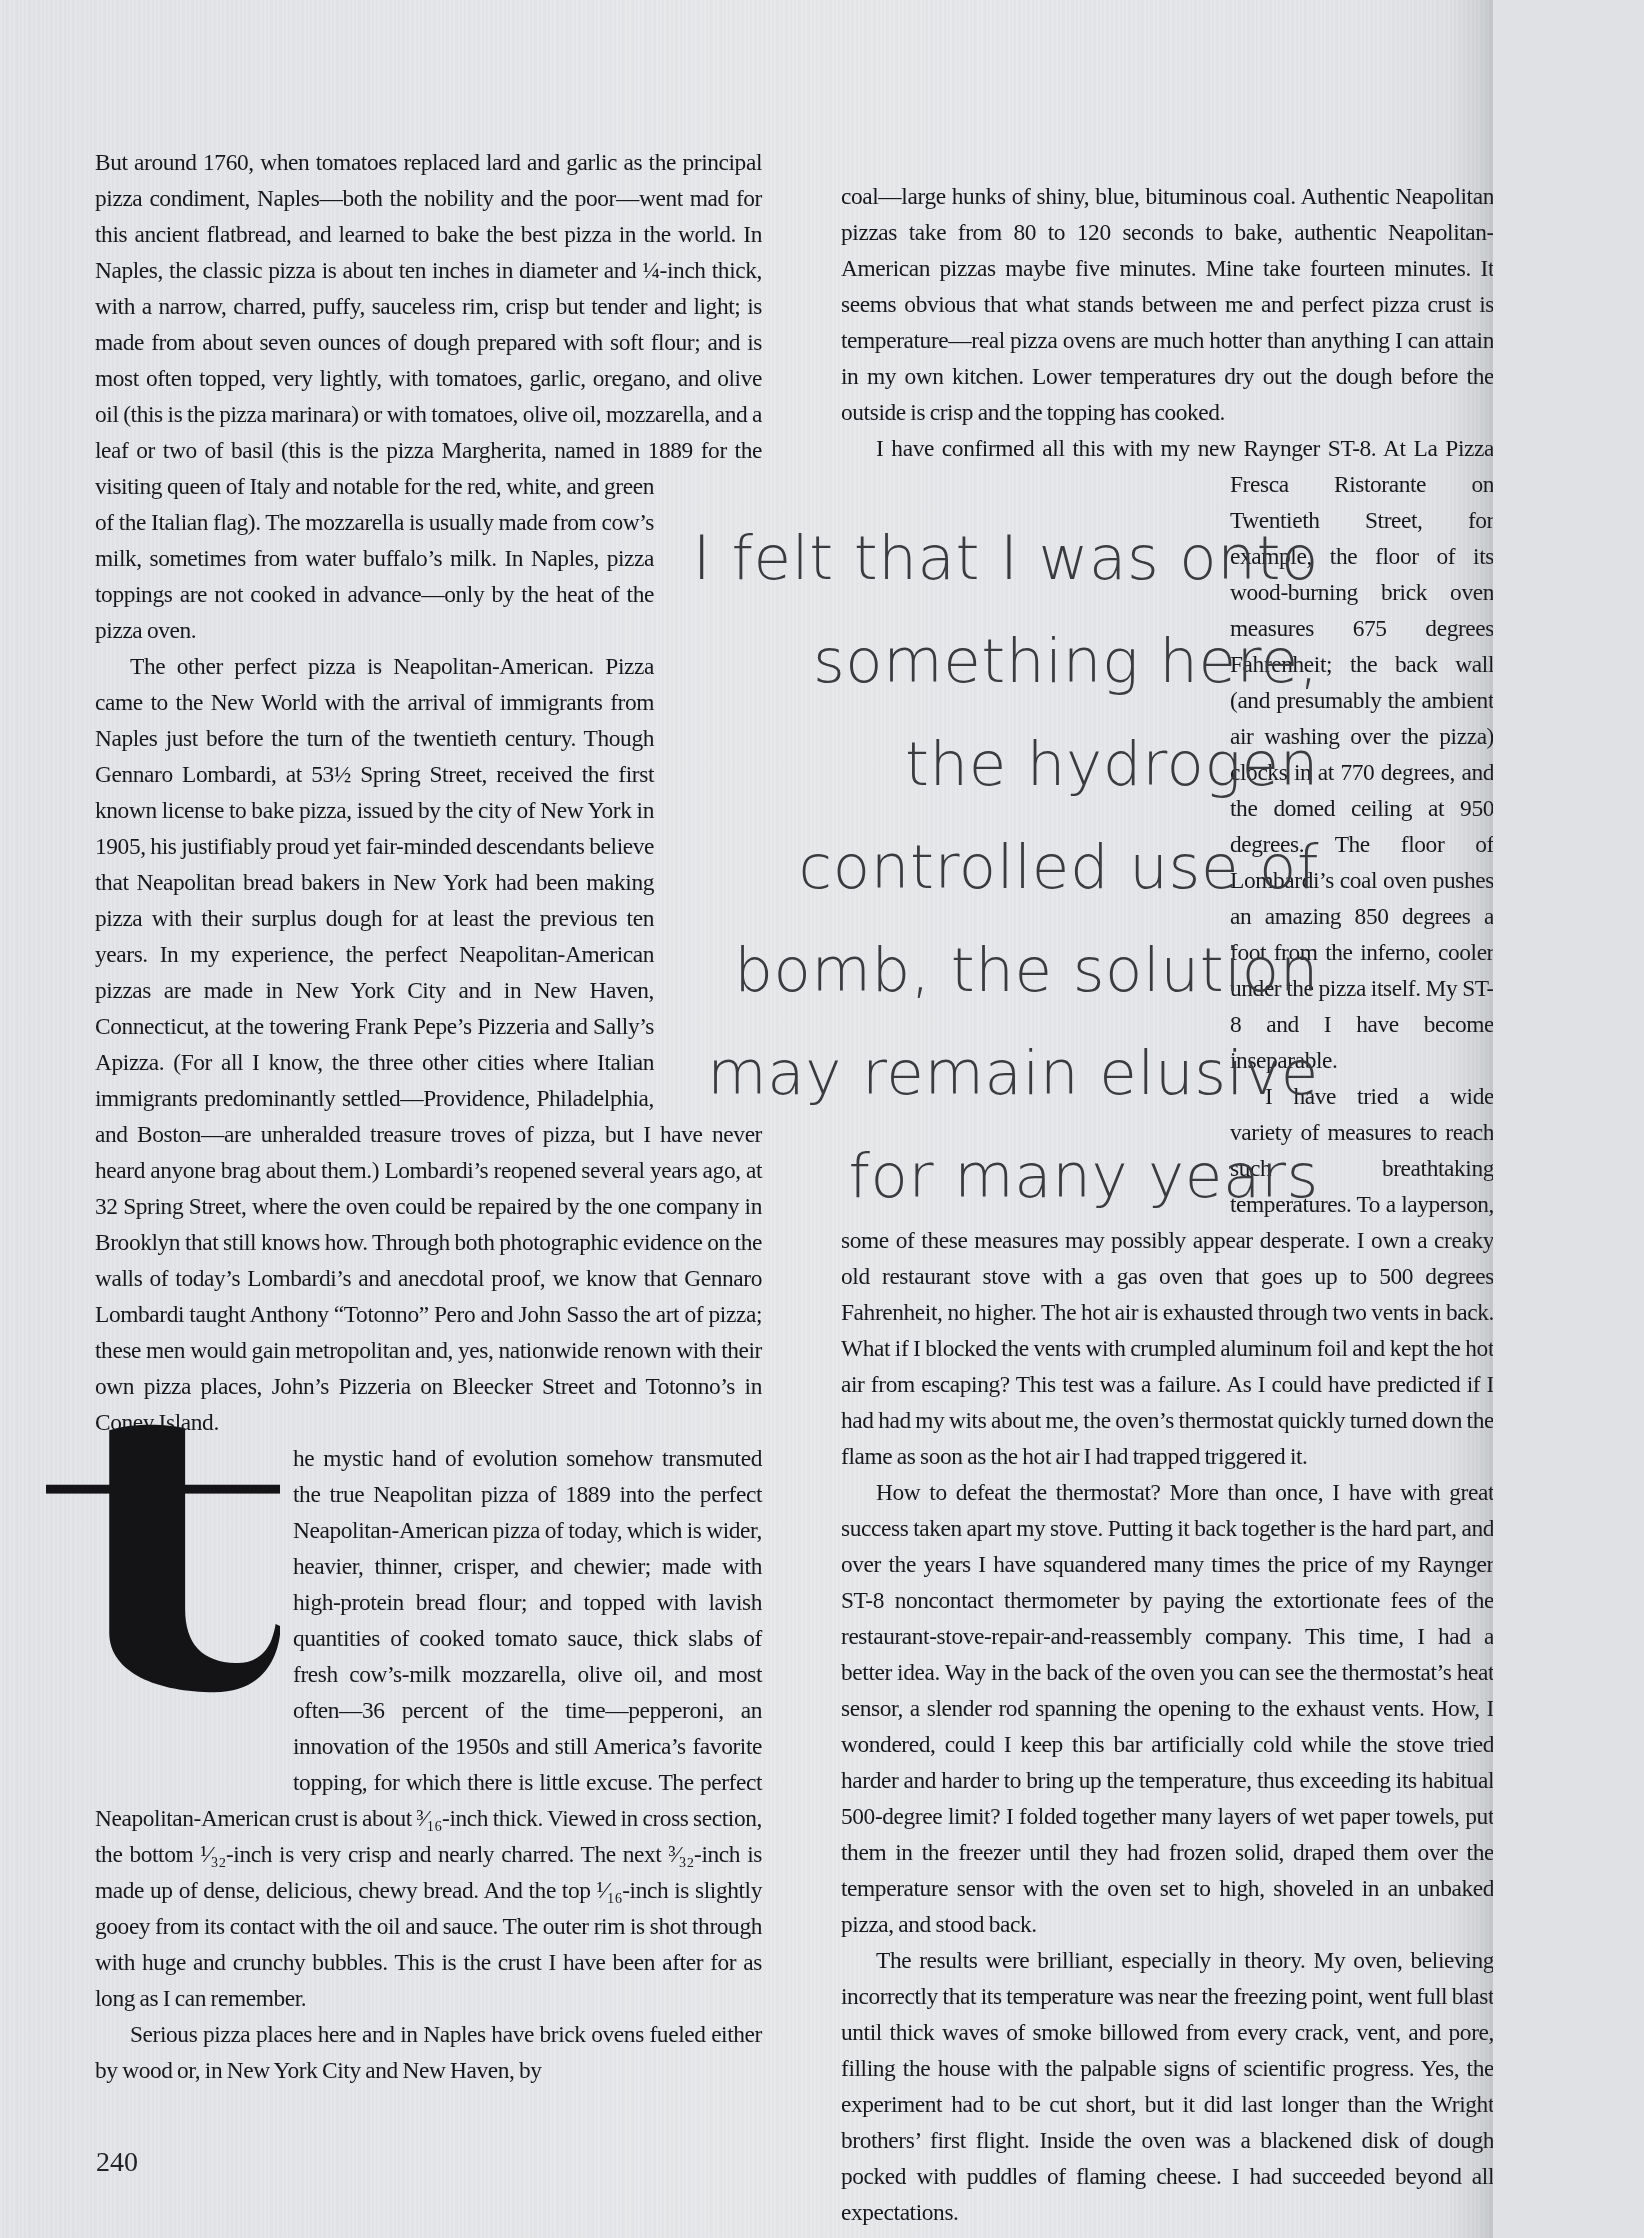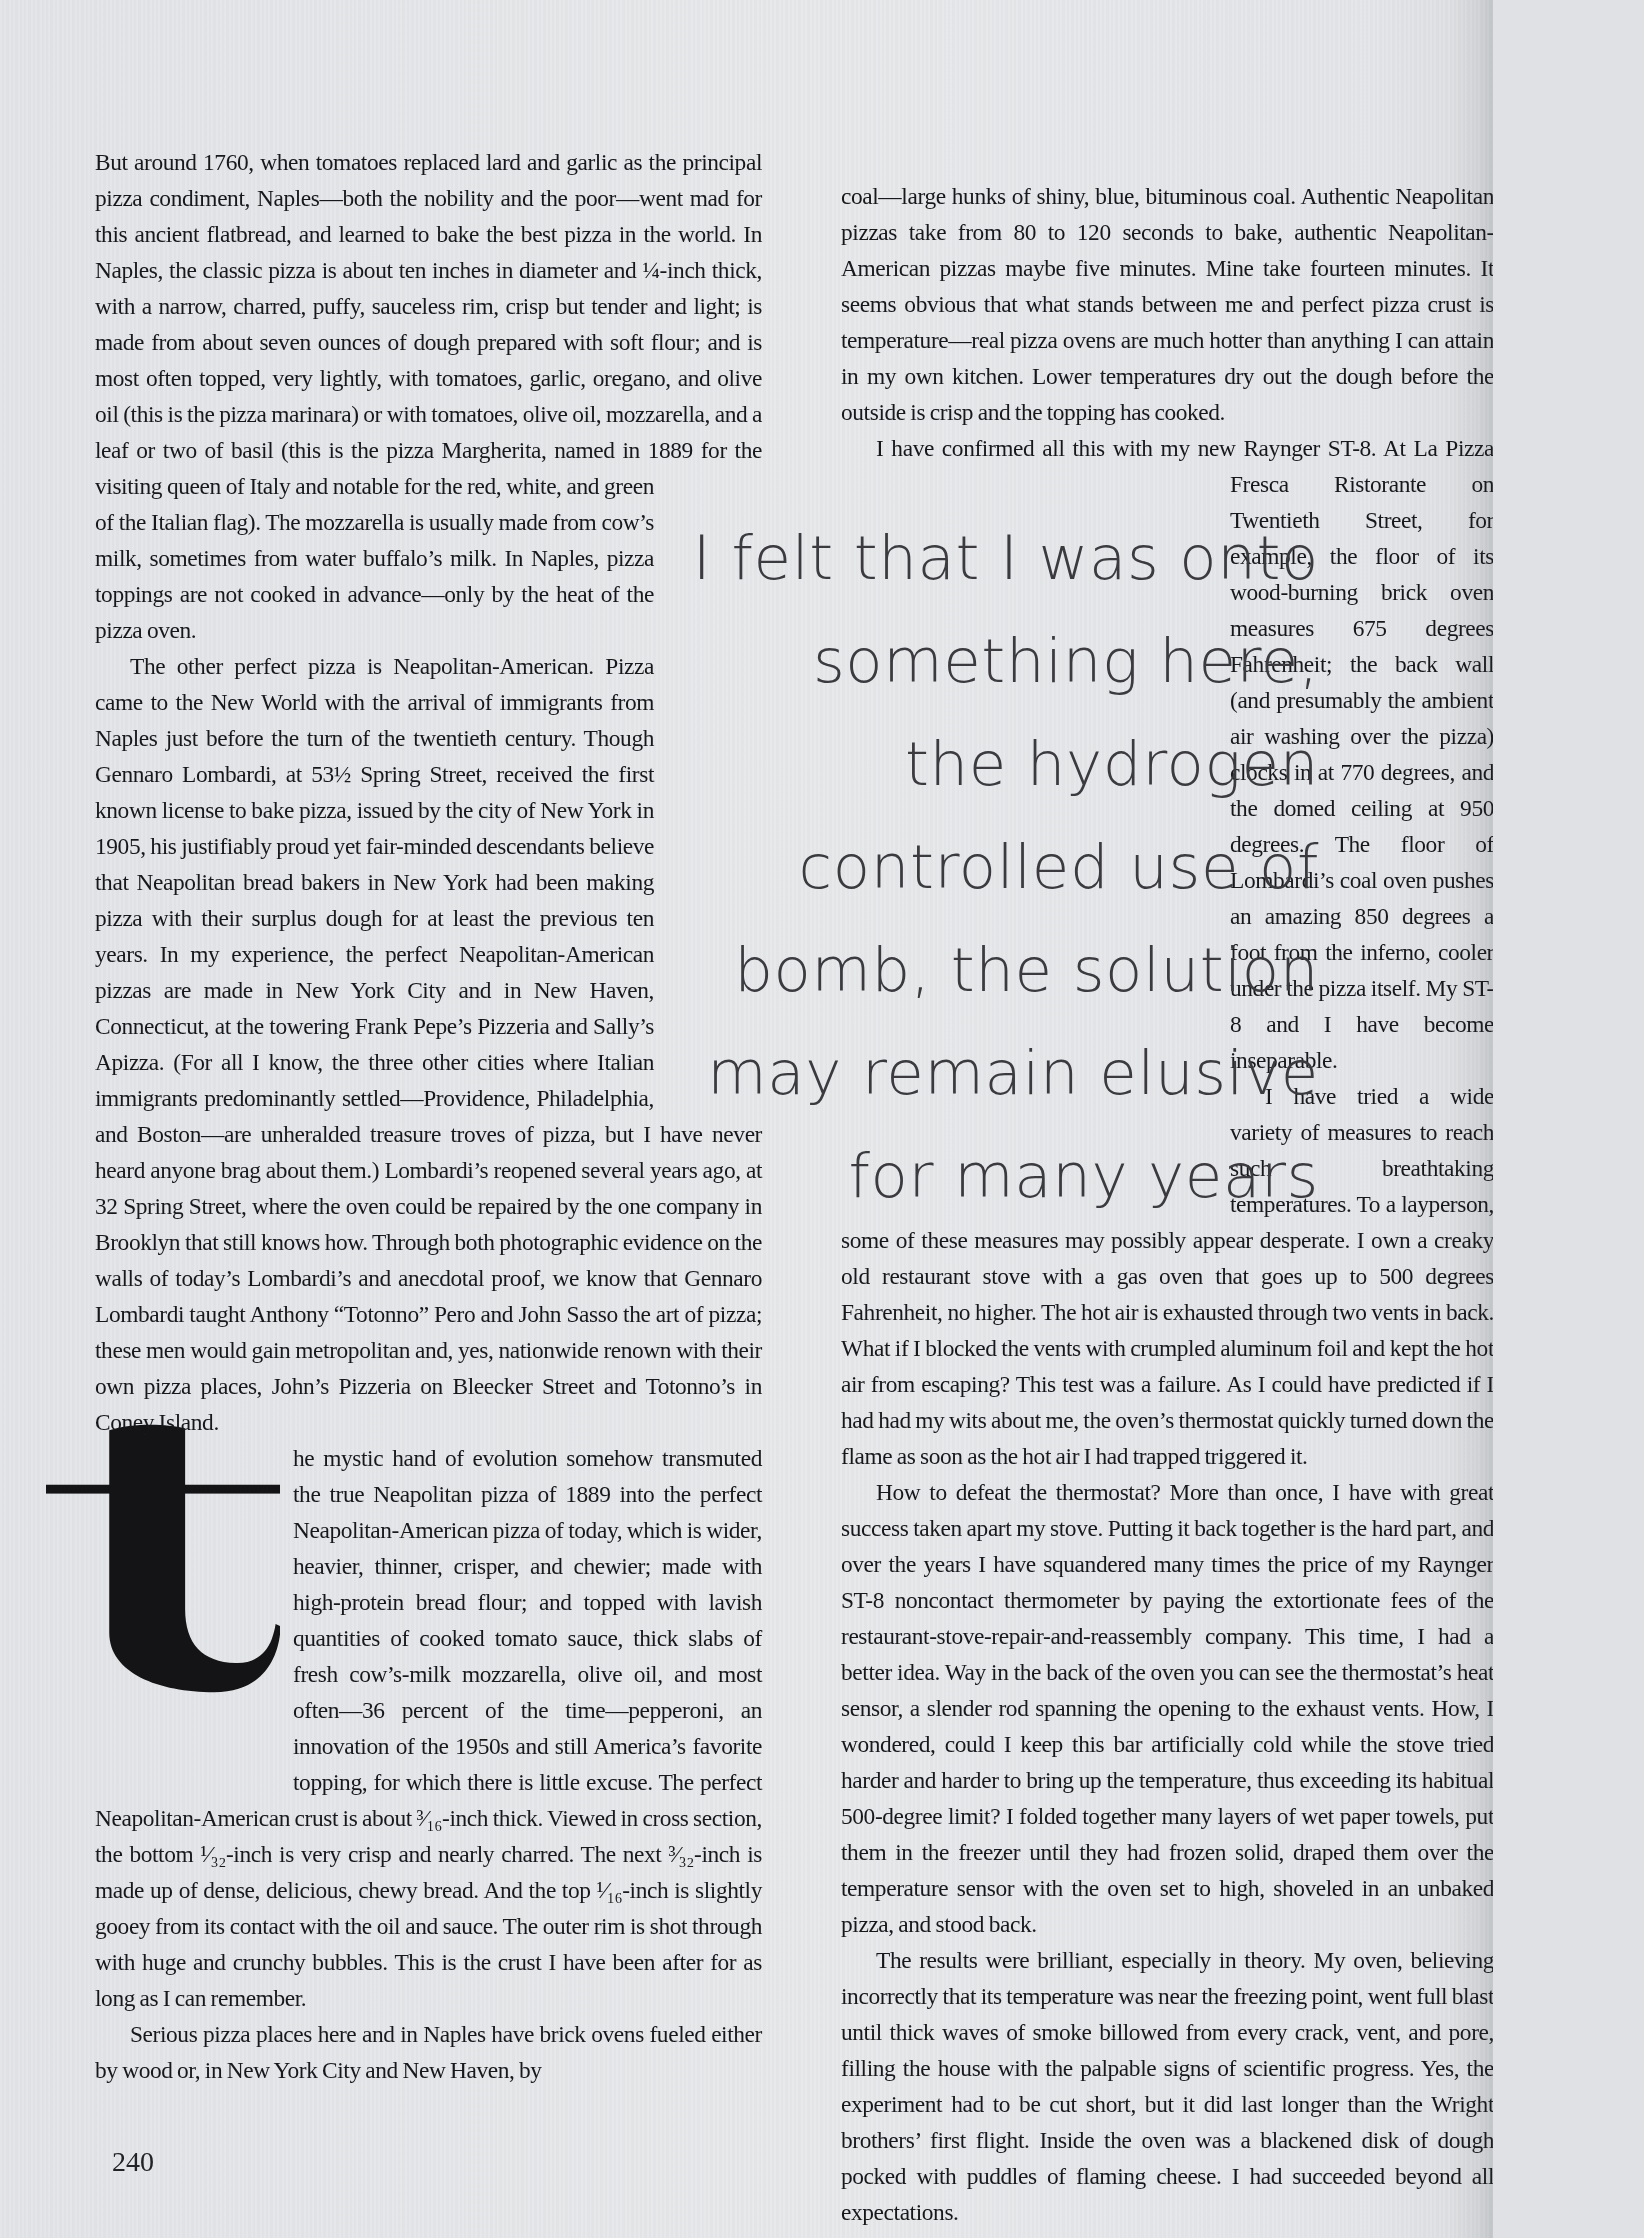--- a/index.html
+++ b/index.html
@@ -40,21 +40,21 @@
     color:#3a3a3f;text-align:right;letter-spacing:0.6px;
   }
   .pull-quote .pq-line{white-space:nowrap;margin-top:28px;}
 
   
   .dropcap-box{float:left;width:198px;height:332px;}
   .dropcap-box svg{display:block;width:234px;height:272px;margin:-16.4px 0 0 -49px;}
   .sr-only{position:absolute;width:0.6px;height:0.6px;overflow:hidden;clip:rect(0 0 0 0);white-space:nowrap;}
 
   .page-number{
-    position:absolute;left:112px;top:2146px;
+    position:absolute;left:96px;top:2146px;
     font-size:28px;color:#222326;letter-spacing:0;
   }
   .page-edge{
     position:absolute;top:0;right:0;width:44px;height:100%;pointer-events:none;
     background:linear-gradient(90deg,rgba(0,0,0,0) 0%,rgba(60,65,72,0.07) 70%,rgba(60,65,72,0.12) 100%);
   }
 </style>
 </head>
 <body>
 

